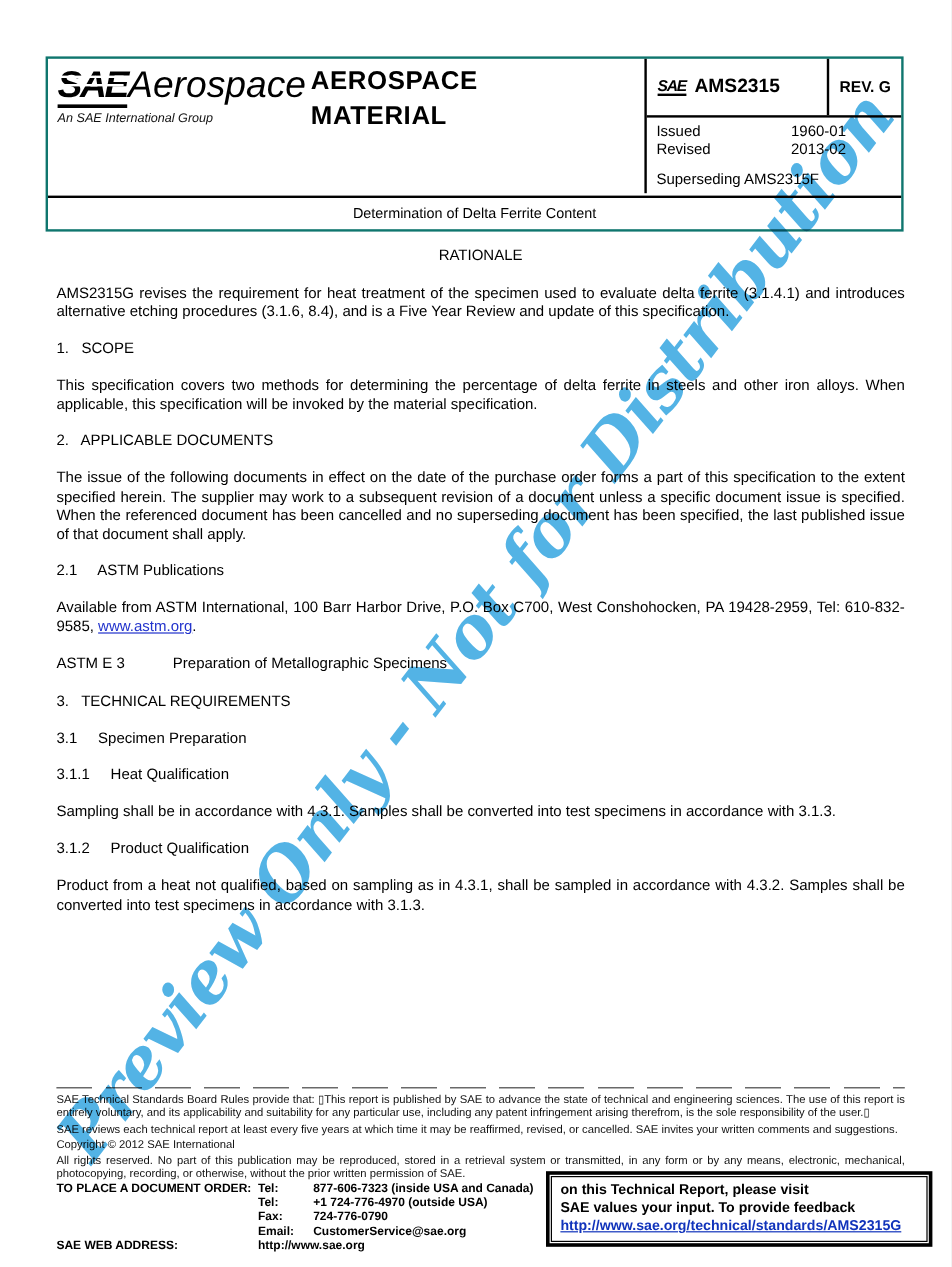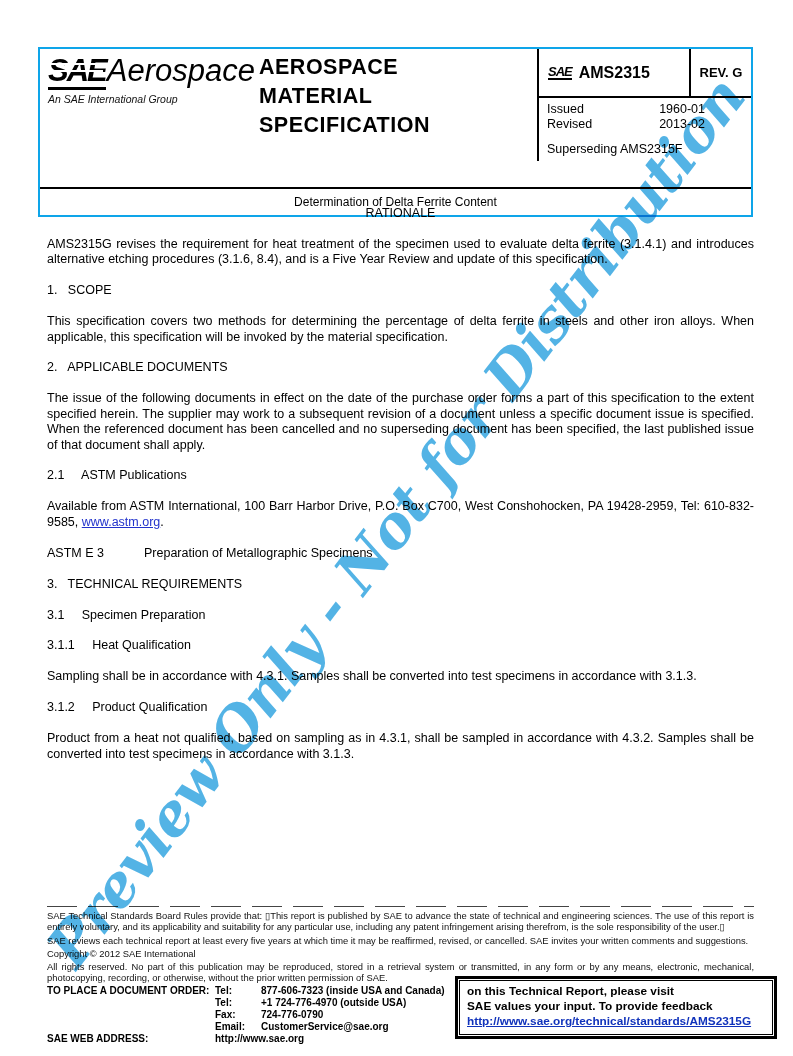--- a/index.html
+++ b/index.html
@@ -1,21 +1,21 @@
 <!DOCTYPE html>
 <html><head>
 <meta charset="utf-8">
 <style>
   html,body{margin:0;padding:0;background:#e8e8e8;}
   .page{position:relative;width:793px;height:1056px;background:#fff;margin:0 auto;
         font-family:"Liberation Sans",sans-serif;color:#000;overflow:hidden;}
 
   
-  .header-table{position:absolute;left:38px;top:47px;width:715px;height:170px;
-                border:2px solid #0ea5e9;box-sizing:border-box;}
+  .header-table{position:absolute;left:38px;top:47px;width:715px;height:146px;
+                border:2px solid #0f766e;box-sizing:border-box;}
   .cell-left{position:absolute;left:0;top:0;width:497px;height:112px;}
   .logo{position:absolute;left:8px;top:6px;}
   .logo-line1{white-space:nowrap;}
   .logo-sae{position:relative;display:inline-block;font-weight:900;font-style:italic;
             font-size:31px;letter-spacing:-2px;border-bottom:3px solid #000;line-height:1;padding-bottom:1px;}
   .logo-sae::after{content:"";position:absolute;left:1px;right:3px;top:8px;height:2px;background:#fff;
                    box-shadow:0 7px 0 #fff;}
   .logo-aero{display:inline-block;font-style:italic;font-size:31px;font-weight:400;
              letter-spacing:0;line-height:1;margin-left:1px;}
   .logo-tagline{font-style:italic;font-size:10.5px;margin-top:3px;color:#111;}
@@ -80,21 +80,20 @@
     <div class="cell-left">
       <div class="logo">
         <div class="logo-line1">
           <span class="logo-sae">SAE</span><span class="logo-aero">Aerospace</span>
         </div>
         <div class="logo-tagline">An SAE International Group</div>
       </div>
       <div class="spec-heading">
         <div>AEROSPACE</div>
         <div>MATERIAL</div>
-        <div>SPECIFICATION</div>
       </div>
     </div>
     <div class="cell-right">
       <div class="ams-row">
         <div class="ams-cell">
           <span class="sae-small">SAE</span>
           <span class="ams-code">AMS2315</span>
         </div>
         <div class="rev-cell">REV. G</div>
       </div>

